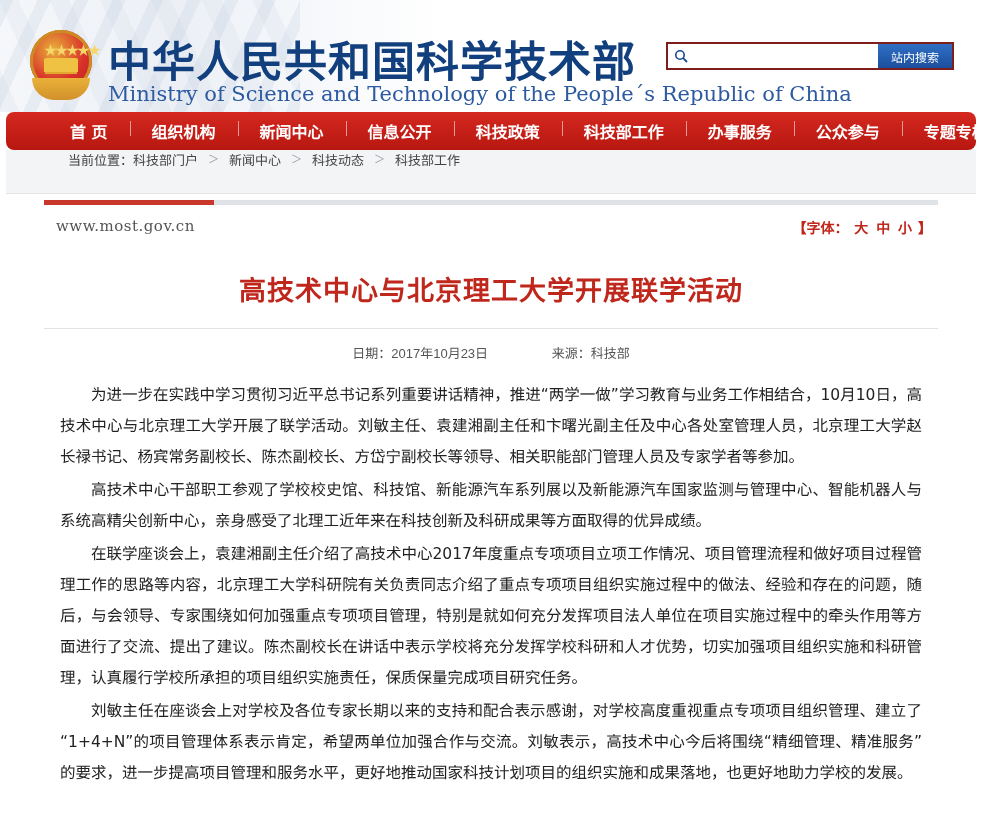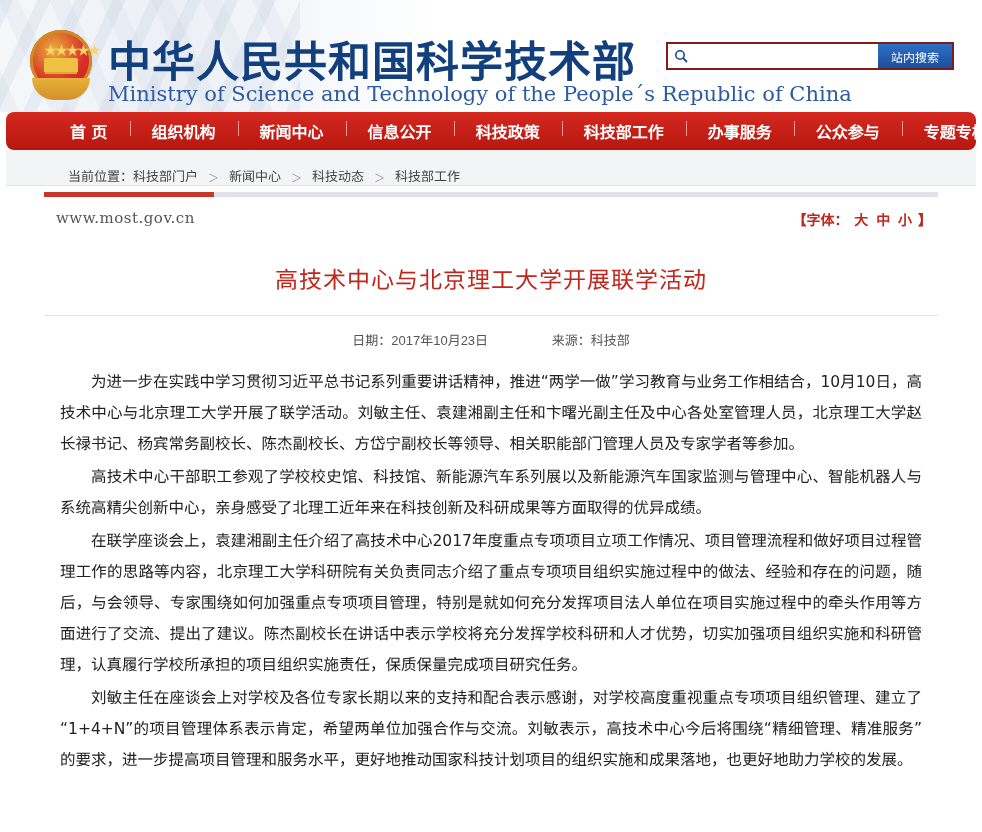--- a/index.html
+++ b/index.html
@@ -194,26 +194,26 @@
     position: absolute;
     left: 0;
     top: 2px;
     height: 15px;
     width: 1px;
     background: rgba(255,255,255,0.55);
   }
 
   
   .crumb-band {
-    height: 36px;
+    height: 44px;
     margin: 0 6px;
     background: #f3f4f6;
     border-bottom: 1px solid #e2e4e8;
     display: flex;
-    align-items: flex-end;
+    align-items: flex-start;
     padding-left: 62px;
     box-sizing: border-box;
     font-size: 13px;
     color: #444;
   }
   .crumb-band .sep {
     color: #9aa0a8;
     padding: 0 10px;
     font-size: 11px;
   }
@@ -257,22 +257,22 @@
   }
   .fontsize-ctrl a {
     color: #c0271c;
     text-decoration: none;
     padding: 0 2px;
   }
 
   .article-title {
     text-align: center;
     color: #c0271c;
-    font-size: 23px;
-    font-weight: normal;
+    font-size: 27px;
+    font-weight: bold;
     font-family: "DejaVu Sans", "Liberation Sans", sans-serif;
     margin: 26px 0 0 0;
     letter-spacing: 1px;
   }
   .meta-line {
     margin-top: 20px;
     border-top: 1px solid #e3e3e3;
     padding-top: 14px;
     text-align: center;
     font-size: 13px;

